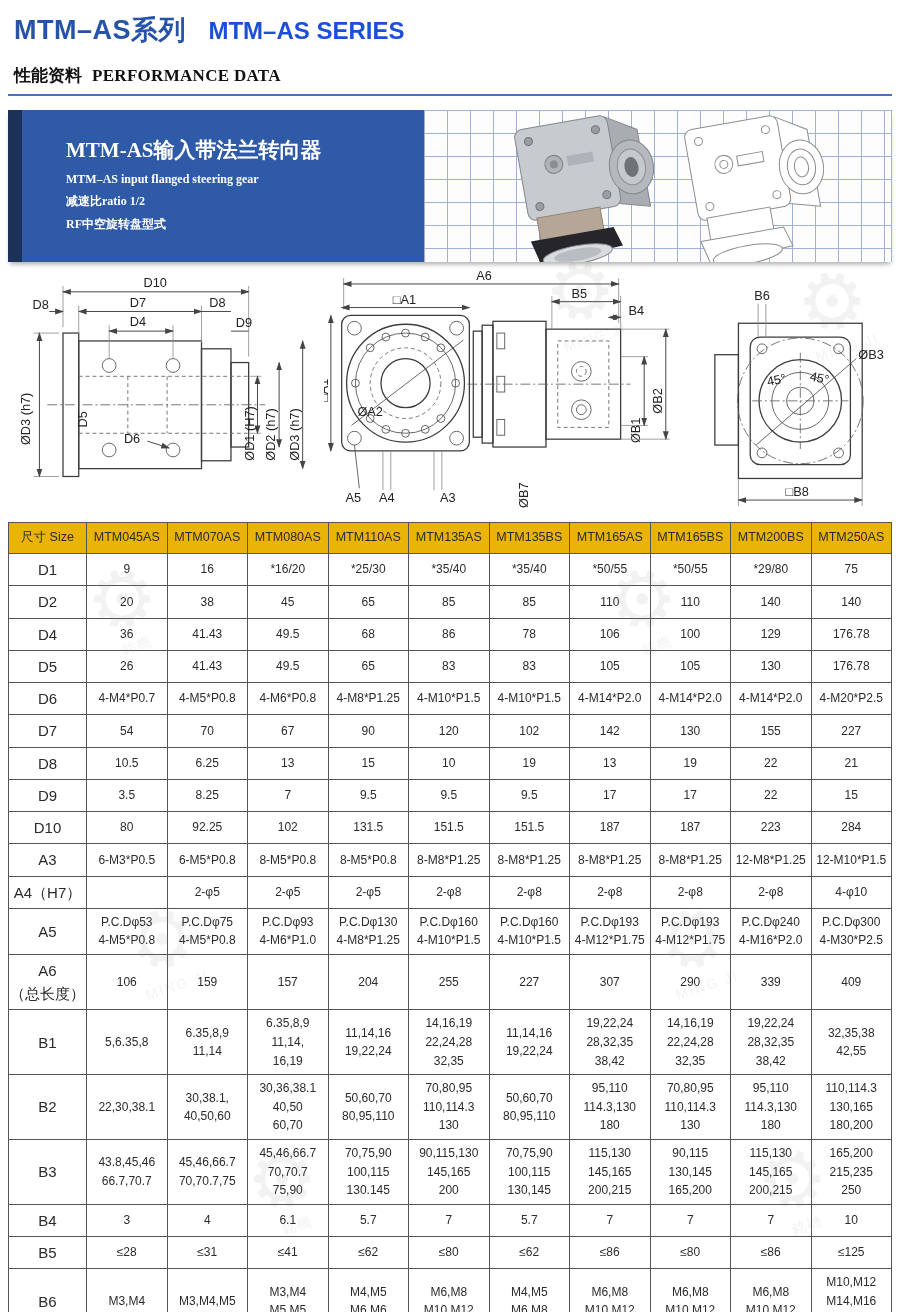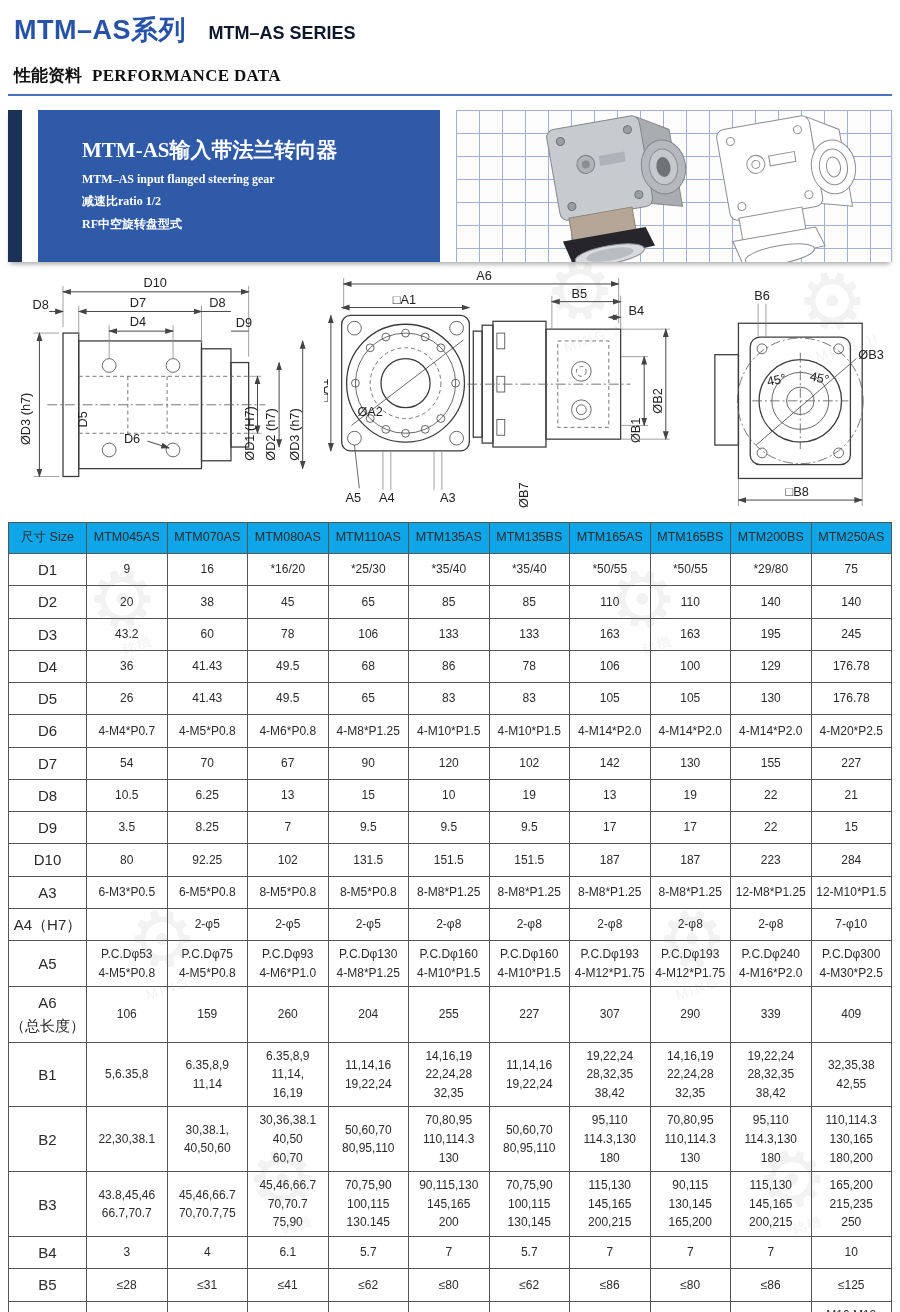--- a/index.html
+++ b/index.html
@@ -5,32 +5,32 @@
   html,body { margin:0; padding:0; background:#ffffff; }
   body {
     width:900px; height:1312px; position:relative; overflow:hidden;
     font-family:"Liberation Sans", sans-serif; color:#222;
   }
   .page { padding:0 8px; position:relative; }
 
   
   .titlebar { padding:12px 4px 0 6px; }
   .title-zh { font-size:27px; font-weight:bold; color:#2653a8; letter-spacing:.5px; }
-  .title-en { font-size:18px; font-weight:bold; color:#0f172a; margin-left:18px; }
+  .title-en { font-size:24px; font-weight:bold; color:#1d4ed8; margin-left:18px; }
   .section-head {
     margin-top:16px; padding:0 2px 7px 6px;
     border-bottom:2px solid #4a74b8;
     font-family:"Liberation Serif", serif;
   }
   .section-zh { font-size:17px; font-weight:bold; color:#111; }
   .section-en { font-size:17px; font-weight:bold; color:#111; margin-left:6px; letter-spacing:.3px; }
 
   
   .banner { margin-top:14px; height:152px; display:flex; position:relative;
-            box-shadow:0 4px 5px -2px rgba(0,0,0,.35);gap:16px; }
+            box-shadow:0 4px 5px -2px rgba(0,0,0,.35); }
   .banner-edge { width:14px; background:#1c3157; }
   .banner-blue { width:402px; background:#2e5aa8; color:#fff;
                  padding:26px 0 0 44px; box-sizing:border-box;
                  font-family:"Liberation Serif", serif; }
   .banner-blue .l1 { font-size:21px; font-weight:bold; margin-bottom:8px; }
   .banner-blue .l2, .banner-blue .l3, .banner-blue .l4 {
                  font-size:12px; font-weight:bold; margin-bottom:6px; }
   .banner-grid { flex:1; position:relative; background:#fdfdfd;
     background-image:
       linear-gradient(#9db2d6 1px, transparent 1px),
@@ -56,21 +56,21 @@
         transform:rotate(-18deg); pointer-events:none; line-height:1; }
   .wm .gear { font-size:78px; display:block; }
   .wm .cap { font-size:14px; letter-spacing:2px; display:block; margin-top:2px; }
 
   
   table.sizes { border-collapse:collapse; width:884px; table-layout:fixed;
                 margin-top:2px; font-size:12px; color:#2b2b2b; }
   table.sizes th, table.sizes td {
     border:1px solid #555; text-align:center; vertical-align:middle;
     padding:4px 1px; line-height:1.55; white-space:pre-line; overflow:hidden; }
-  table.sizes thead th { background:#0ea5e9; font-weight:normal; font-size:12.5px;
+  table.sizes thead th { background:#eab308; font-weight:normal; font-size:12.5px;
     height:22px; }
   table.sizes td.rlabel { font-size:15px; }
 </style>
 </head>
 <body>
 
 <div class="page">
 
   <div class="titlebar">
     <span class="title-zh">MTM–AS系列</span>
@@ -352,33 +352,20 @@
           <td>45</td>
           <td>65</td>
           <td>85</td>
           <td>85</td>
           <td>110</td>
           <td>110</td>
           <td>140</td>
           <td>140</td>
         </tr>
         <tr>
-          <td class="rlabel">D3</td>
-          <td>43.2</td>
-          <td>60</td>
-          <td>78</td>
-          <td>106</td>
-          <td>133</td>
-          <td>133</td>
-          <td>163</td>
-          <td>163</td>
-          <td>195</td>
-          <td>245</td>
-        </tr>
-        <tr>
           <td class="rlabel">D4</td>
           <td>36</td>
           <td>41.43</td>
           <td>49.5</td>
           <td>68</td>
           <td>86</td>
           <td>78</td>
           <td>106</td>
           <td>100</td>
           <td>129</td>
@@ -479,21 +466,21 @@
           <td class="rlabel">A4（H7）</td>
           <td></td>
           <td>2-φ5</td>
           <td>2-φ5</td>
           <td>2-φ5</td>
           <td>2-φ8</td>
           <td>2-φ8</td>
           <td>2-φ8</td>
           <td>2-φ8</td>
           <td>2-φ8</td>
-          <td>7-φ10</td>
+          <td>4-φ10</td>
         </tr>
         <tr>
           <td class="rlabel">A5</td>
           <td>P.C.Dφ53
 4-M5*P0.8</td>
           <td>P.C.Dφ75
 4-M5*P0.8</td>
           <td>P.C.Dφ93
 4-M6*P1.0</td>
           <td>P.C.Dφ130
@@ -509,21 +496,21 @@
           <td>P.C.Dφ240
 4-M16*P2.0</td>
           <td>P.C.Dφ300
 4-M30*P2.5</td>
         </tr>
         <tr>
           <td class="rlabel">A6
 （总长度）</td>
           <td>106</td>
           <td>159</td>
-          <td>260</td>
+          <td>157</td>
           <td>204</td>
           <td>255</td>
           <td>227</td>
           <td>307</td>
           <td>290</td>
           <td>339</td>
           <td>409</td>
         </tr>
         <tr>
           <td class="rlabel">B1</td>

